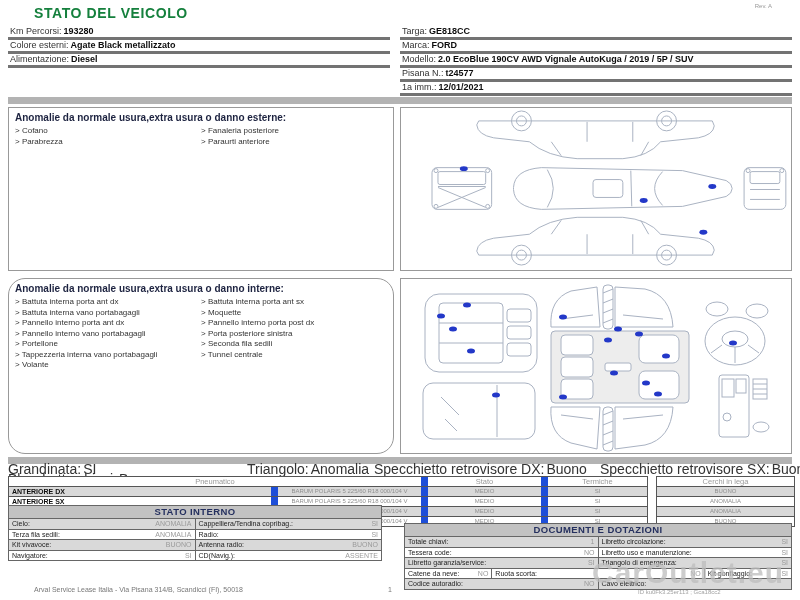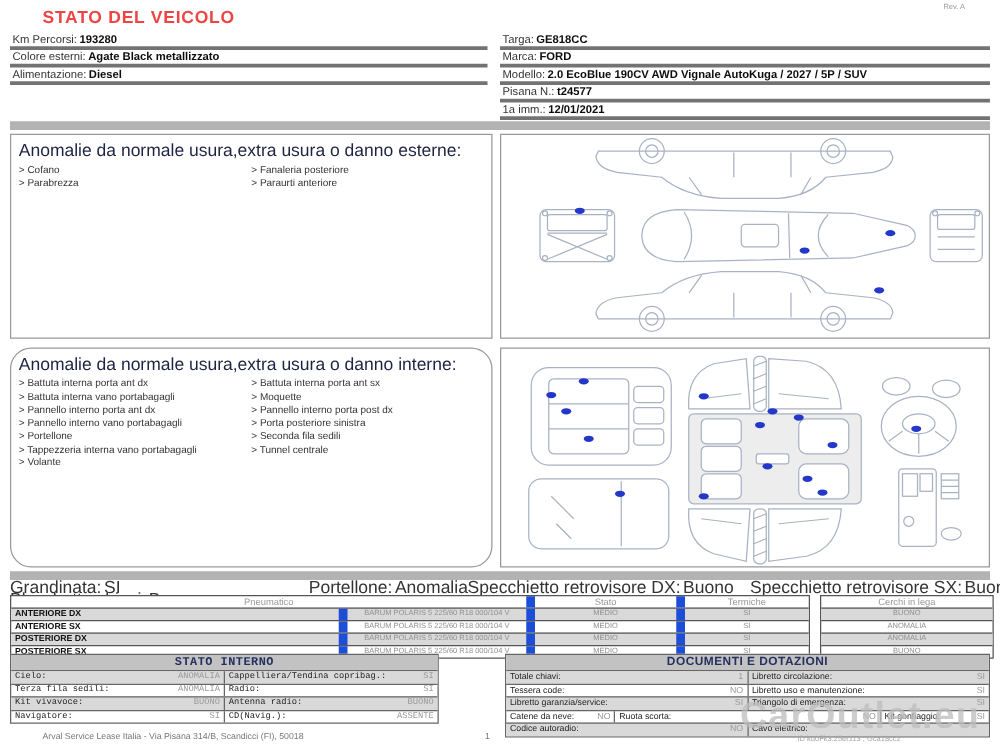--- a/index.html
+++ b/index.html
@@ -3,37 +3,37 @@
 <meta charset="utf-8">
 <style>
   html,body{margin:0;padding:0;}
   body{
     width:800px;height:600px;position:relative;overflow:hidden;
     background:#ffffff;font-family:"Liberation Sans", sans-serif;
     color:#222;
   }
   .abs{position:absolute;}
   
-  .title{left:34px;top:5px;font-size:14px;font-weight:bold;color:#ef4444;letter-spacing:.6px;}
+  .title{left:34px;top:5px;font-size:14px;font-weight:bold;color:#15803d;letter-spacing:.6px;}
   .rev{right:28px;top:3px;font-size:6px;color:#999;}
   .info-col{top:26px;}
   .info-left{left:8px;width:382px;}
   .info-right{left:400px;width:392px;}
   .info-row{border-bottom:3px solid #737373;padding:0 0 1px 2px;font-size:9px;line-height:10px;color:#333;}
   .info-row .val{font-weight:bold;color:#0d0d0d;margin-left:2px;}
   
   .bar{left:8px;width:784px;height:7px;background:#b3b3b3;}
   .bar1{top:97px;} .bar2{top:457px;}
   
   .box{border:1px solid #999;background:#fff;box-sizing:border-box;}
   .ext-list{left:8px;top:107px;width:386px;height:164px;}
   .ext-diag{left:400px;top:107px;width:392px;height:164px;}
   .int-list{left:8px;top:278px;width:386px;height:176px;border-radius:17px;}
   .int-diag{left:400px;top:278px;width:392px;height:176px;}
-  .box-title{font-size:14px;font-weight:normal;color:#1d2340;padding:4px 0 3px 6px;}
+  .box-title{font-size:10px;font-weight:bold;color:#1d2340;padding:4px 0 3px 6px;}
   .anom-cols{display:flex;padding:0 6px;}
   .anom-col{width:50%;box-sizing:border-box;padding-right:34px;font-size:8px;line-height:9.5px;color:#333;}
   .anom-item::before{content:"> ";}
   .anom-item{margin-bottom:1px;}
   svg{display:block;}
   
   .sum{font-size:14px;color:#333;white-space:nowrap;}
   .sum .sv{margin-left:2px;}
   
   .tiretbl{border:1px solid #555;box-sizing:border-box;background:#fff;}
@@ -43,21 +43,21 @@
   .tc{box-sizing:border-box;border-left:7px solid #1d4ed8;text-align:center;font-size:6px;color:#8f8f8f;line-height:9px;overflow:hidden;white-space:nowrap;}
   .tc:first-child{border-left:none;}
   .tc.hdr{font-size:7.5px;color:#9a9a9a;}
   .tc.pos{font-size:7px;font-weight:bold;color:#111;text-align:left;padding-left:3px;}
   .w-pneu{width:412px;} .w-pos{width:262px;} .w-tire{width:150px;} .w-stato{width:120px;} .w-term{flex:1;}
   .tire-main{left:8px;top:476px;width:640px;}
   .tire-cerchi{left:656px;top:476px;width:139px;}
   .tire-cerchi .tc{width:100%;border-left:none;}
   
   .kv-table{border:1px solid #666;box-sizing:border-box;background:#fff;}
-  .stato-interno{left:8px;top:523px;width:343px;font-family:Liberation Mono, monospace;}
+  .stato-interno{left:8px;top:505px;width:374px;}
   .documenti{left:404px;top:523px;width:388px;}
   .kv-title{height:12px;line-height:12px;background:#c2c2c2;border-bottom:1px solid #666;
             text-align:center;font-size:9.5px;font-weight:bold;color:#25305f;letter-spacing:.4px;}
   .kv-row{display:flex;height:9.5px;border-top:1px solid #666;}
   .kv-row:nth-child(2){border-top:none;}
   .kv-row.g{background:#d9d9d9;}
   .kv-cell{flex:1;display:flex;justify-content:space-between;align-items:center;
            box-sizing:border-box;padding:0 3px;font-size:7px;line-height:9.5px;overflow:hidden;white-space:nowrap;}
   .kv-cell + .kv-cell{border-left:1px solid #666;}
   .kv-cell.half-a{flex:0 0 55%;} .kv-cell.half-b{flex:1;}
@@ -76,21 +76,21 @@
 
 <div class="abs info-col info-left">
   <div class="info-row"><span class="lbl">Km Percorsi:</span><span class="val">193280</span></div>
   <div class="info-row"><span class="lbl">Colore esterni:</span><span class="val">Agate Black metallizzato</span></div>
   <div class="info-row"><span class="lbl">Alimentazione:</span><span class="val">Diesel</span></div>
 </div>
 
 <div class="abs info-col info-right">
   <div class="info-row"><span class="lbl">Targa:</span><span class="val">GE818CC</span></div>
   <div class="info-row"><span class="lbl">Marca:</span><span class="val">FORD</span></div>
-  <div class="info-row"><span class="lbl">Modello:</span><span class="val">2.0 EcoBlue 190CV AWD Vignale AutoKuga / 2027 / 5P / SUV</span></div>
+  <div class="info-row"><span class="lbl">Modello:</span><span class="val">2.0 EcoBlue 190CV AWD Vignale AutoKuga / 2019 / 5P / SUV</span></div>
   <div class="info-row"><span class="lbl">Pisana N.:</span><span class="val">t24577</span></div>
   <div class="info-row"><span class="lbl">1a imm.:</span><span class="val">12/01/2021</span></div>
 </div>
 
 <div class="abs bar bar1"></div>
 
 <div class="abs box ext-list">
   <div class="box-title">Anomalie da normale usura,extra usura o danno esterne:</div>
   <div class="anom-cols">
     <div class="anom-col">
@@ -241,21 +241,21 @@
       <ellipse cx="162" cy="118" rx="4" ry="2.5"></ellipse>
       <ellipse cx="332" cy="64" rx="4" ry="2.5"></ellipse>
     </g>
   </svg>
 </div>
 
 <div class="abs bar bar2"></div>
 
 <div class="abs sum" style="left:8px;top:461px"><span class="sl">Grandinata:</span><span class="sv">SI</span></div>
 <div class="abs sum" style="left:8px;top:471px"><span class="sl">Blocchetto chiavi:</span><span class="sv">Buono</span></div>
-<div class="abs sum" style="left:247px;top:461px"><span class="sl">Portellone:</span><span class="sv">Anomalia</span></div>
+<div class="abs sum" style="left:247px;top:461px"><span class="sl">Triangolo:</span><span class="sv">Anomalia</span></div>
 <div class="abs sum" style="left:374px;top:461px"><span class="sl">Specchietto retrovisore DX:</span><span class="sv">Buono</span></div>
 <div class="abs sum" style="left:600px;top:461px"><span class="sl">Specchietto retrovisore SX:</span><span class="sv">Buono</span></div>
 
 <div class="abs tiretbl tire-main">
   <div class="t-row">
     <div class="tc hdr w-pneu">Pneumatico</div>
     <div class="tc hdr w-stato">Stato</div>
     <div class="tc hdr w-term">Termiche</div>
   </div>
   <div class="t-row g">

